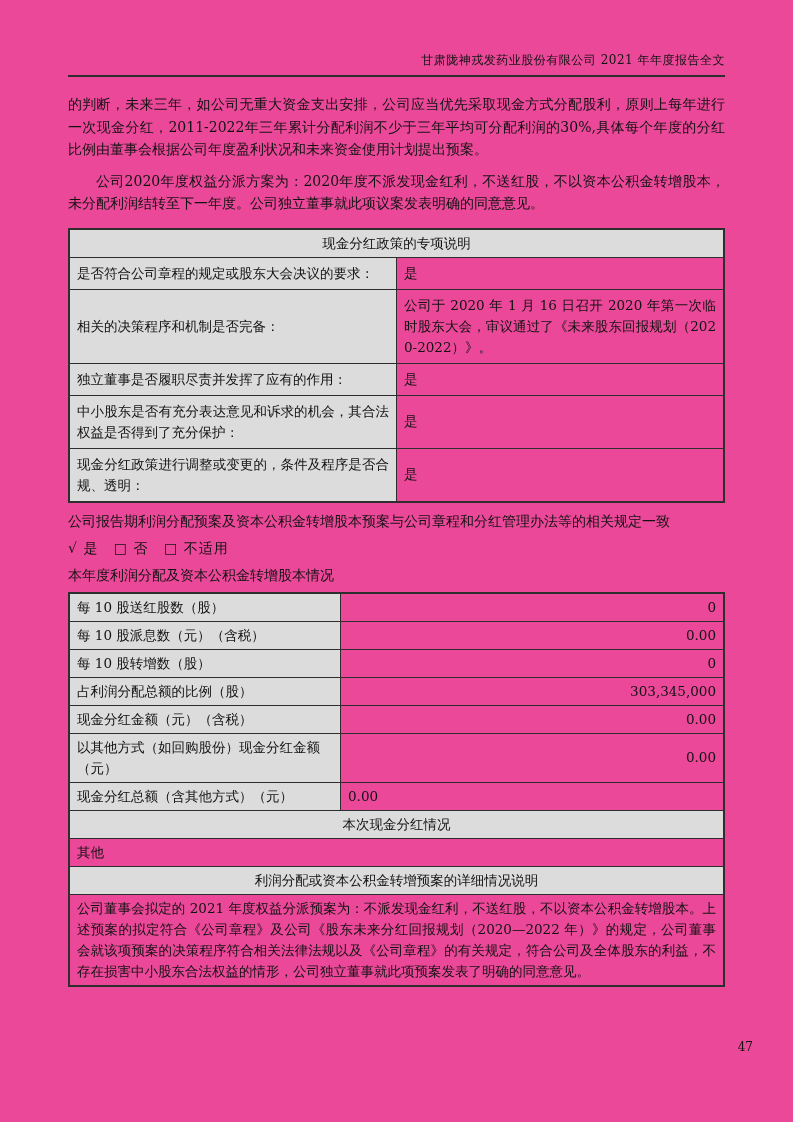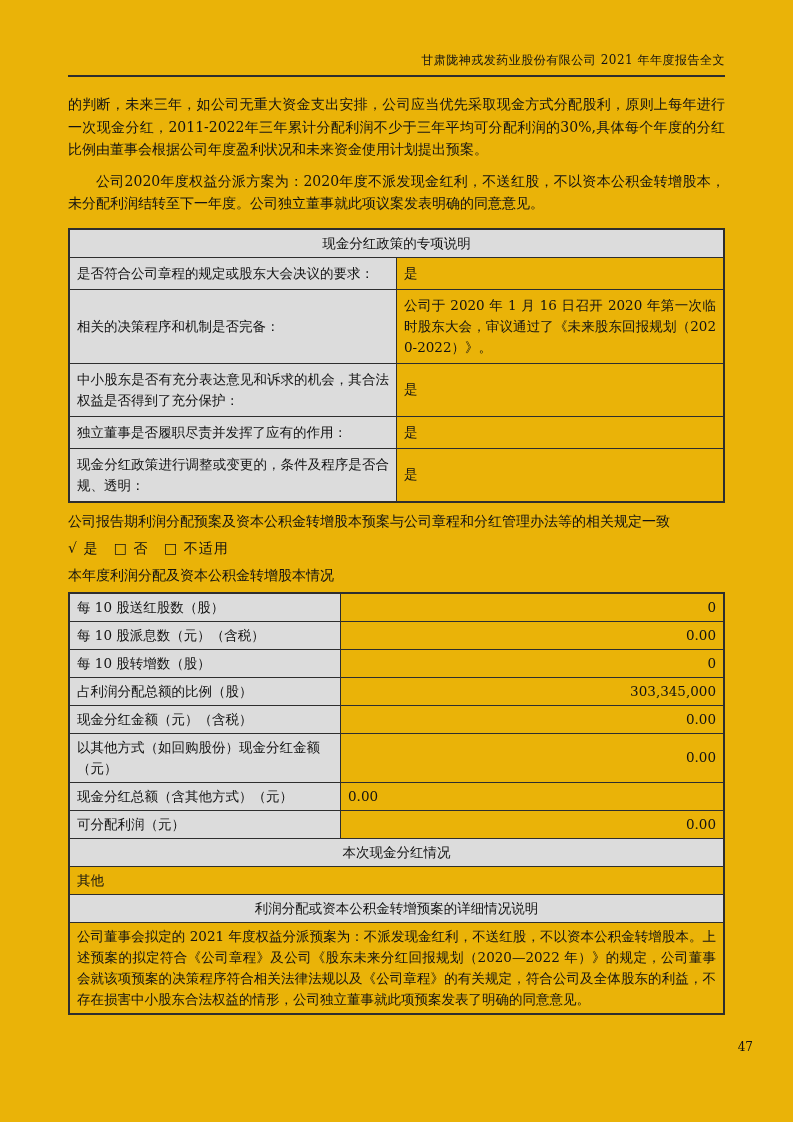--- a/index.html
+++ b/index.html
@@ -7,21 +7,21 @@
     width:793px;height:1122px;
     font-family:"DejaVu Serif","Liberation Serif",serif;
     color:#121212;
     -webkit-font-smoothing:antialiased;
   }
   .page{
     position:relative;
     width:793px;height:1122px;
     box-sizing:border-box;
     padding:52px 68px 0 68px;
-    background:#eab308;
+    background:#ec4899;
     overflow:hidden;
   }
   
   .report-header{
     text-align:right;
     font-size:12px;
     line-height:16px;
     padding-bottom:7px;
     border-bottom:2px solid #2e2e2e;
     letter-spacing:.5px;
@@ -99,25 +99,25 @@
       </tr>
       <tr>
         <td class="gray label-col">是否符合公司章程的规定或股东大会决议的要求：</td>
         <td>是</td>
       </tr>
       <tr>
         <td class="gray label-col">相关的决策程序和机制是否完备：</td>
         <td style="text-align:justify">公司于 2020 年 1 月 16 日召开 2020 年第一次临时股东大会，审议通过了《未来股东回报规划（2020-2022）》。</td>
       </tr>
       <tr>
-        <td class="gray label-col" style="text-align:justify">中小股东是否有充分表达意见和诉求的机会，其合法权益是否得到了充分保护：</td>
+        <td class="gray label-col">独立董事是否履职尽责并发挥了应有的作用：</td>
         <td>是</td>
       </tr>
       <tr>
-        <td class="gray label-col">独立董事是否履职尽责并发挥了应有的作用：</td>
+        <td class="gray label-col" style="text-align:justify">中小股东是否有充分表达意见和诉求的机会，其合法权益是否得到了充分保护：</td>
         <td>是</td>
       </tr>
       <tr>
         <td class="gray label-col" style="text-align:justify">现金分红政策进行调整或变更的，条件及程序是否合规、透明：</td>
         <td>是</td>
       </tr>
     </tbody>
   </table>
 
   <div class="stmt">公司报告期利润分配预案及资本公积金转增股本预案与公司章程和分红管理办法等的相关规定一致</div>
@@ -155,24 +155,20 @@
       </tr>
       <tr>
         <td class="gray label-col">以其他方式（如回购股份）现金分红金额（元）</td>
         <td class="num">0.00</td>
       </tr>
       <tr>
         <td class="gray label-col">现金分红总额（含其他方式）（元）</td>
         <td class="num-left">0.00</td>
       </tr>
       <tr>
-        <td class="gray label-col">可分配利润（元）</td>
-        <td class="num">0.00</td>
-      </tr>
-      <tr>
         <td class="gray section-head" colspan="2">本次现金分红情况</td>
       </tr>
       <tr>
         <td colspan="2">其他</td>
       </tr>
       <tr>
         <td class="gray section-head" colspan="2">利润分配或资本公积金转增预案的详细情况说明</td>
       </tr>
       <tr>
         <td class="detail-cell" colspan="2">公司董事会拟定的 2021 年度权益分派预案为：不派发现金红利，不送红股，不以资本公积金转增股本。上述预案的拟定符合《公司章程》及公司《股东未来分红回报规划（2020—2022 年）》的规定，公司董事会就该项预案的决策程序符合相关法律法规以及《公司章程》的有关规定，符合公司及全体股东的利益，不存在损害中小股东合法权益的情形，公司独立董事就此项预案发表了明确的同意意见。</td>

